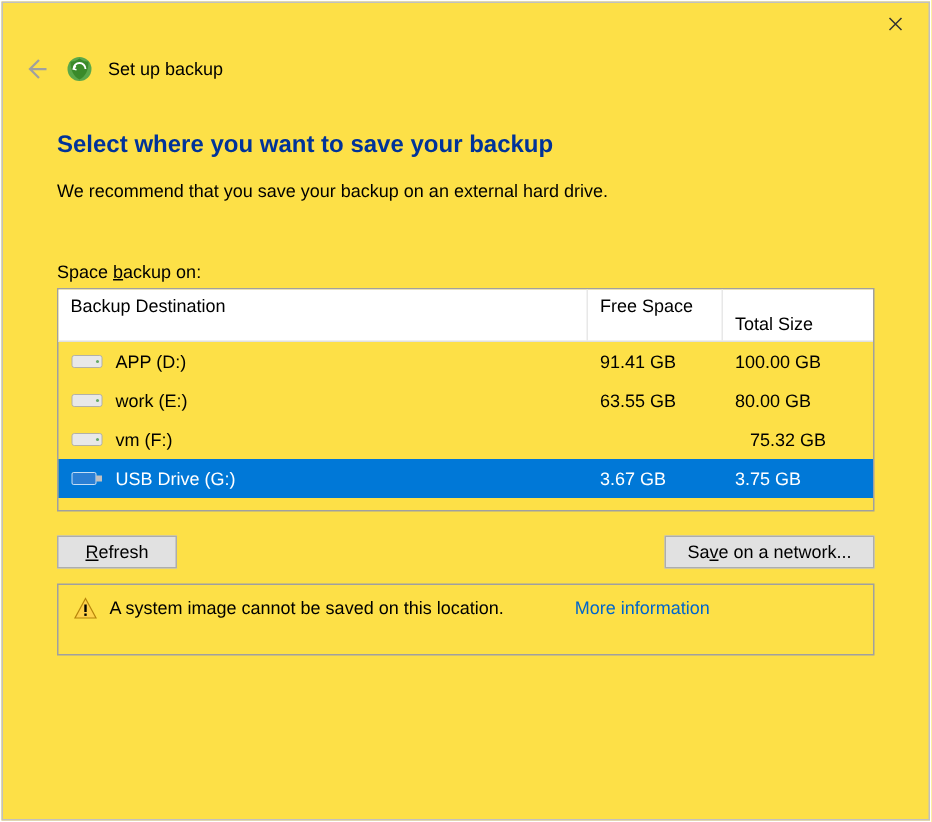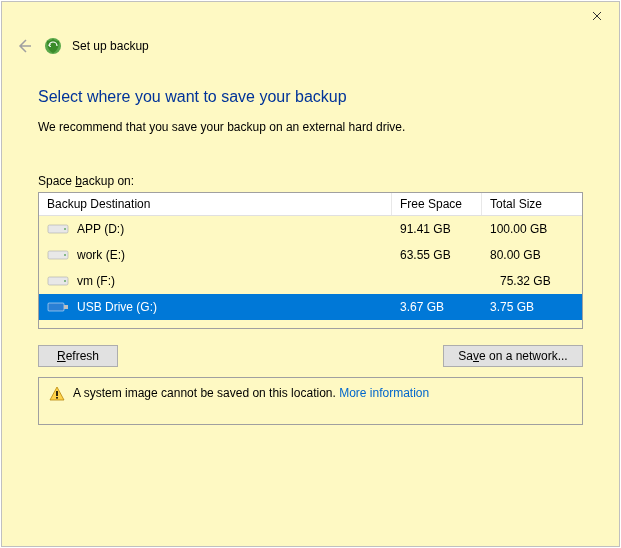--- a/index.html
+++ b/index.html
@@ -12,21 +12,21 @@
   width: 621px;
   height: 548px;
   overflow: hidden;
 }
 .window {
   border: 1px solid #c0c0c0;
   width: 619px;
   height: 546px;
   margin: 1px;
   position: relative;
-  background: #fef9c3;
+  background: #fde047;
 }
 .titlebar {
   height: 30px;
   position: relative;
 }
 .close-btn {
   position: absolute;
   right: 0;
   top: 0;
   width: 45px;
@@ -58,21 +58,21 @@
 }
 .header-title {
   font-size: 12px;
 }
 .content {
   padding: 0 36px;
 }
 .main-heading {
   color: #003399;
   font-size: 16px;
-  font-weight: 400;
+  font-weight: 700;
   margin: 22px 0 14px 0;
 }
 .recommend {
   margin-bottom: 40px;
 }
 .save-label {
   margin-bottom: 4px;
 }
 .drive-table {
   border: 1px solid #a0a0a0;
@@ -84,21 +84,21 @@
   border-bottom: 1px solid #e0e0e0;
   background: #fff;
 }
 .table-header > div {
   padding: 4px 8px;
   border-right: 1px solid #e8e8e8;
 }
 .table-header > div:last-child { border-right: none; }
 .col-dest { flex: 1; }
 .col-free { width: 90px; }
-.col-total { width: 100px; }
+.col-total { width: 100px; margin-top: 12px; }
 .table-body { padding-bottom: 8px; }
 .table-row {
   display: flex;
   align-items: center;
   padding: 6px 0;
 }
 .table-row > div { padding: 0 8px; }
 .row-dest {
   flex: 1;
   display: flex;
@@ -143,20 +143,21 @@
   min-height: 48px;
 }
 .warn-icon {
   width: 16px;
   height: 16px;
   flex-shrink: 0;
 }
 .warn-text { }
 .link {
   color: #0066cc;
+  margin-left: 44px;
 }
 .footer {
   position: absolute;
   bottom: 0;
   left: 0;
   right: 0;
   height: 46px;
   background: #f0f0f0;
   border-top: 1px solid #d8d8d8;
   display: flex;

